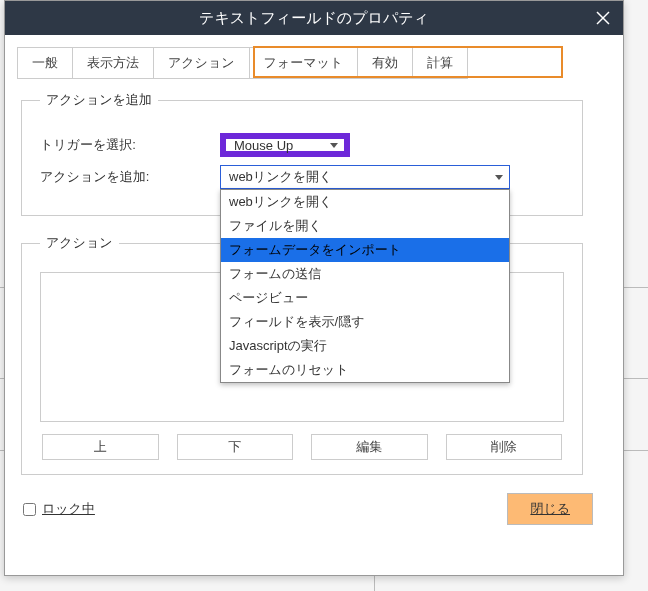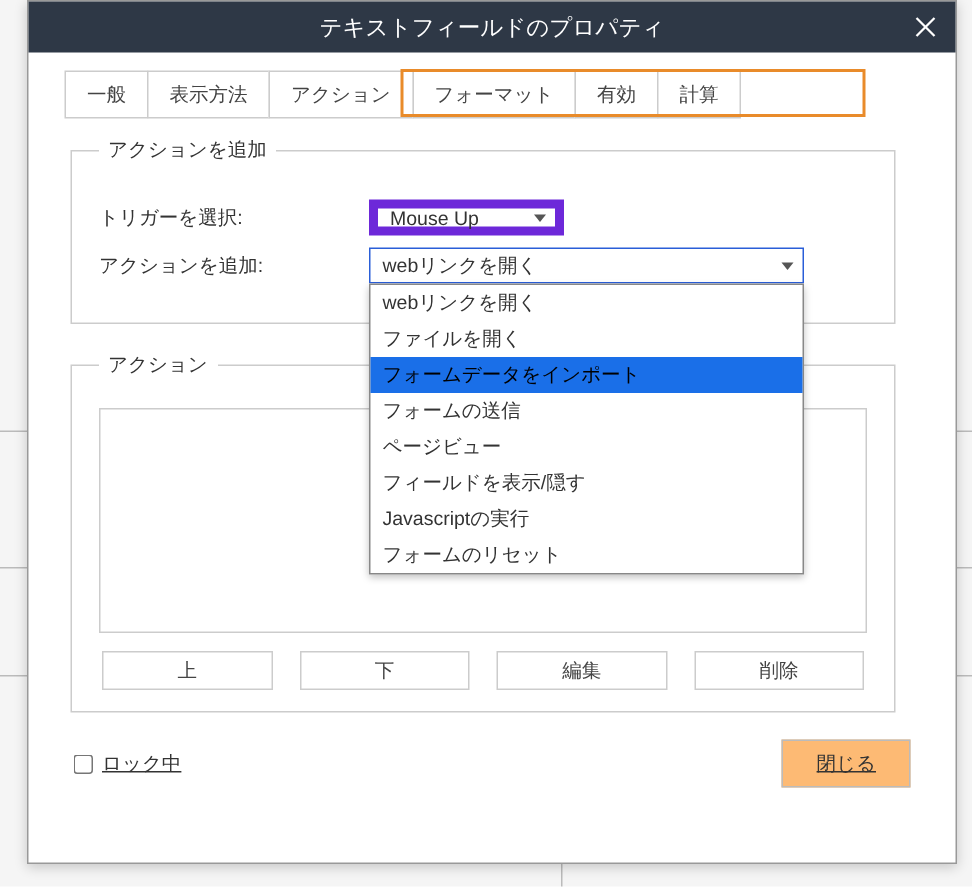--- a/index.html
+++ b/index.html
@@ -13,21 +13,21 @@
     height: 591px;
     position: relative;
     overflow: hidden;
   }
   .bg-lines { position: absolute; inset:0; }
   .bg-v { position:absolute; top:0; bottom:0; border-left:1px solid #bbb; }
   .bg-h { position:absolute; left:0; right:0; border-top:1px solid #bbb; }
 
   .window {
     position: absolute;
-    left: 18px; top: 0;
+    left: 4px; top: 0;
     width: 620px;
     height: 576px;
     background: #fff;
     border: 1px solid #999;
     box-shadow: 0 2px 8px rgba(0,0,0,.2);
     display: flex;
     flex-direction: column;
   }
   .titlebar {
     height: 34px;
@@ -44,21 +44,21 @@
     right: 0; top: 0;
     width: 40px; height: 34px;
     display: flex; align-items:center; justify-content:center;
     color:#fff; cursor:pointer;
   }
   .close-x { width:14px; height:14px; }
   .close-x line { stroke:#fff; stroke-width:1.5; }
 
   .content {
     flex: 1;
-    padding: 12px 24px 18px 24px;
+    padding: 12px 24px 18px 12px;
     position: relative;
   }
 
   .tabs {
     display:flex;
     gap:0;
     margin-bottom: 12px;
   }
   .tab {
     padding: 6px 14px;

